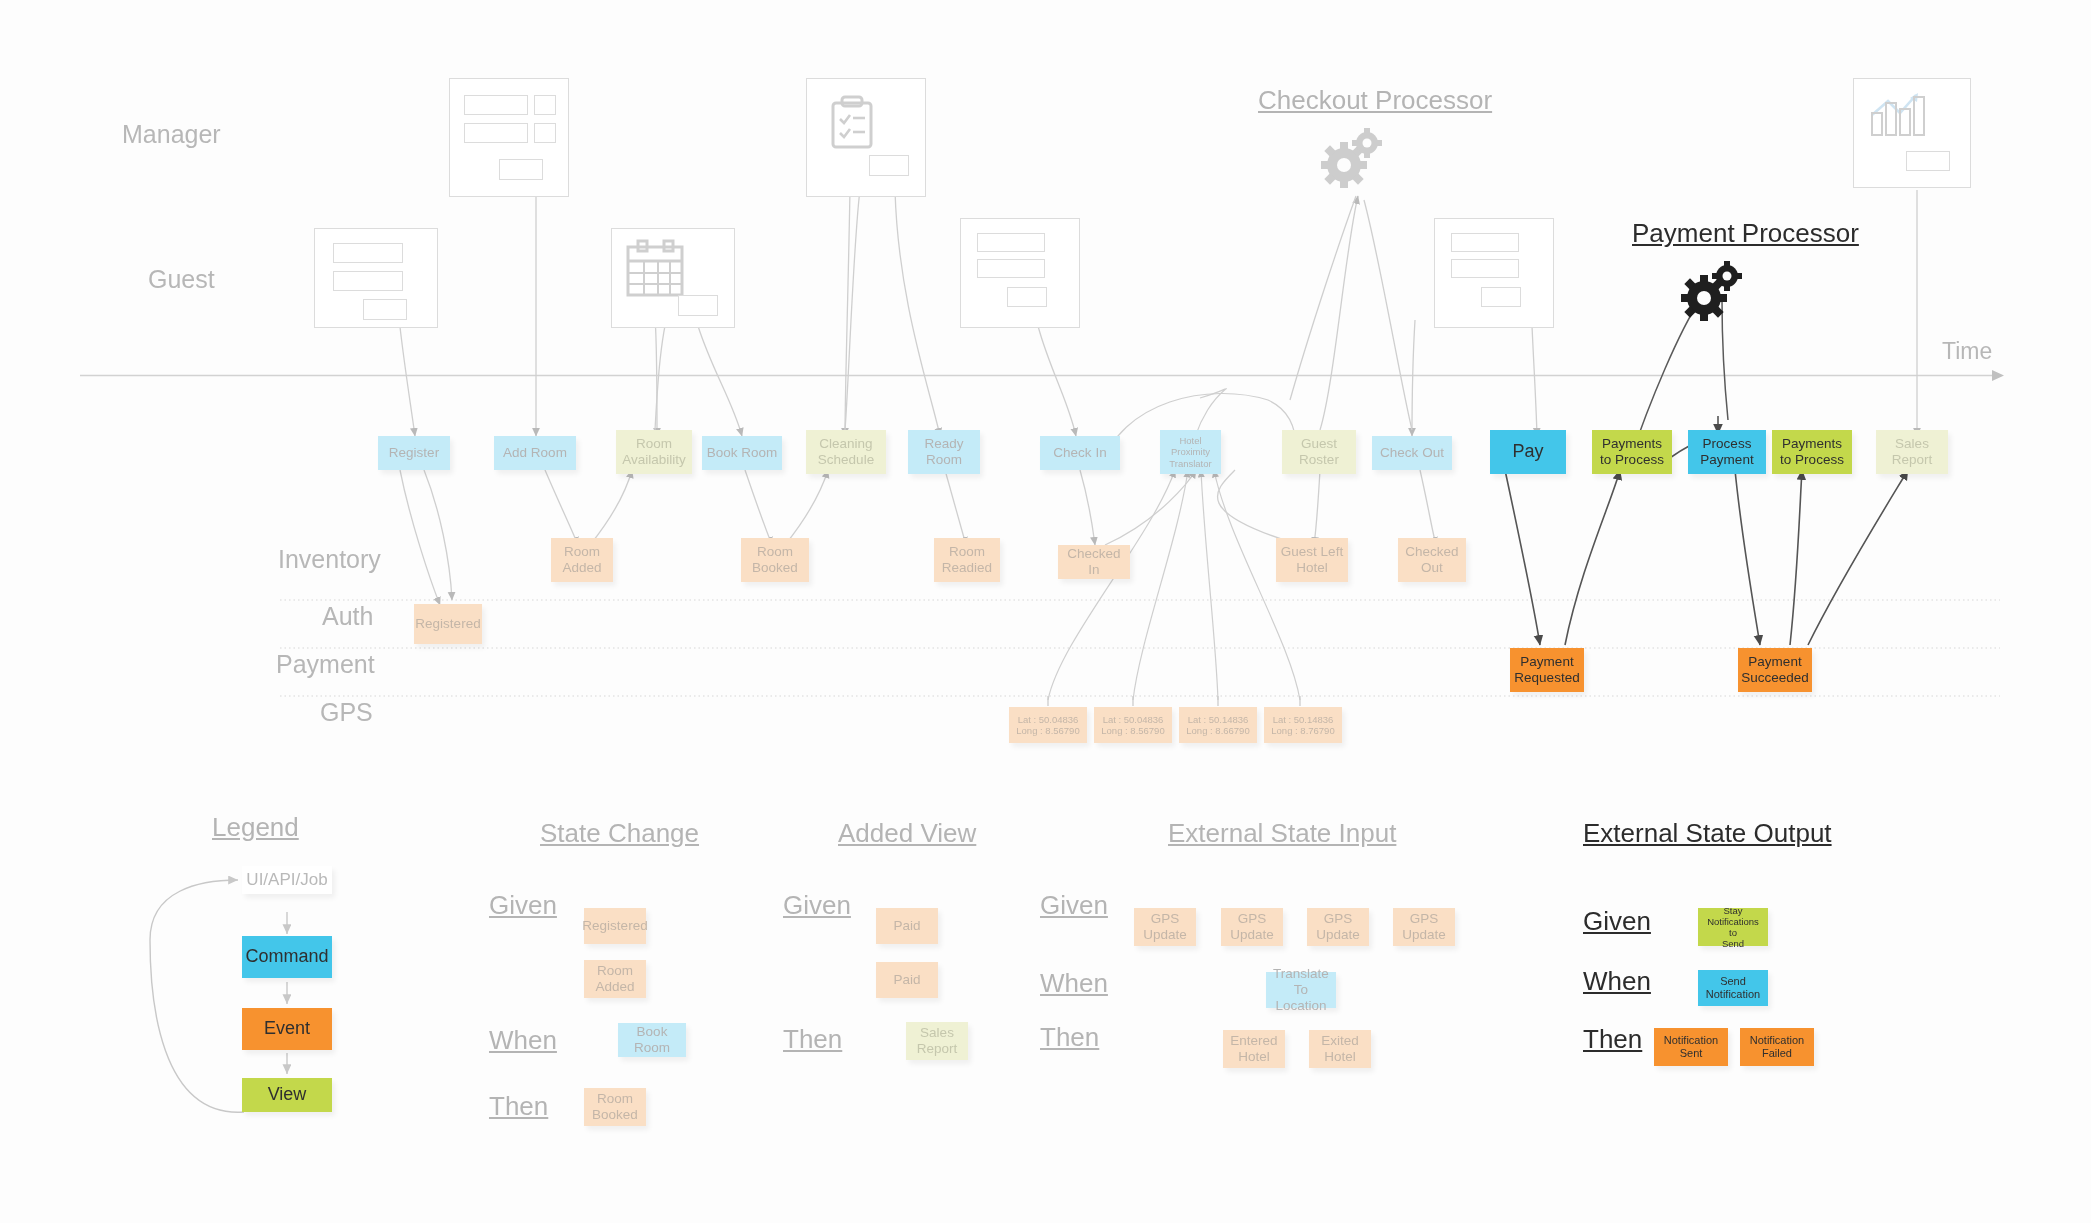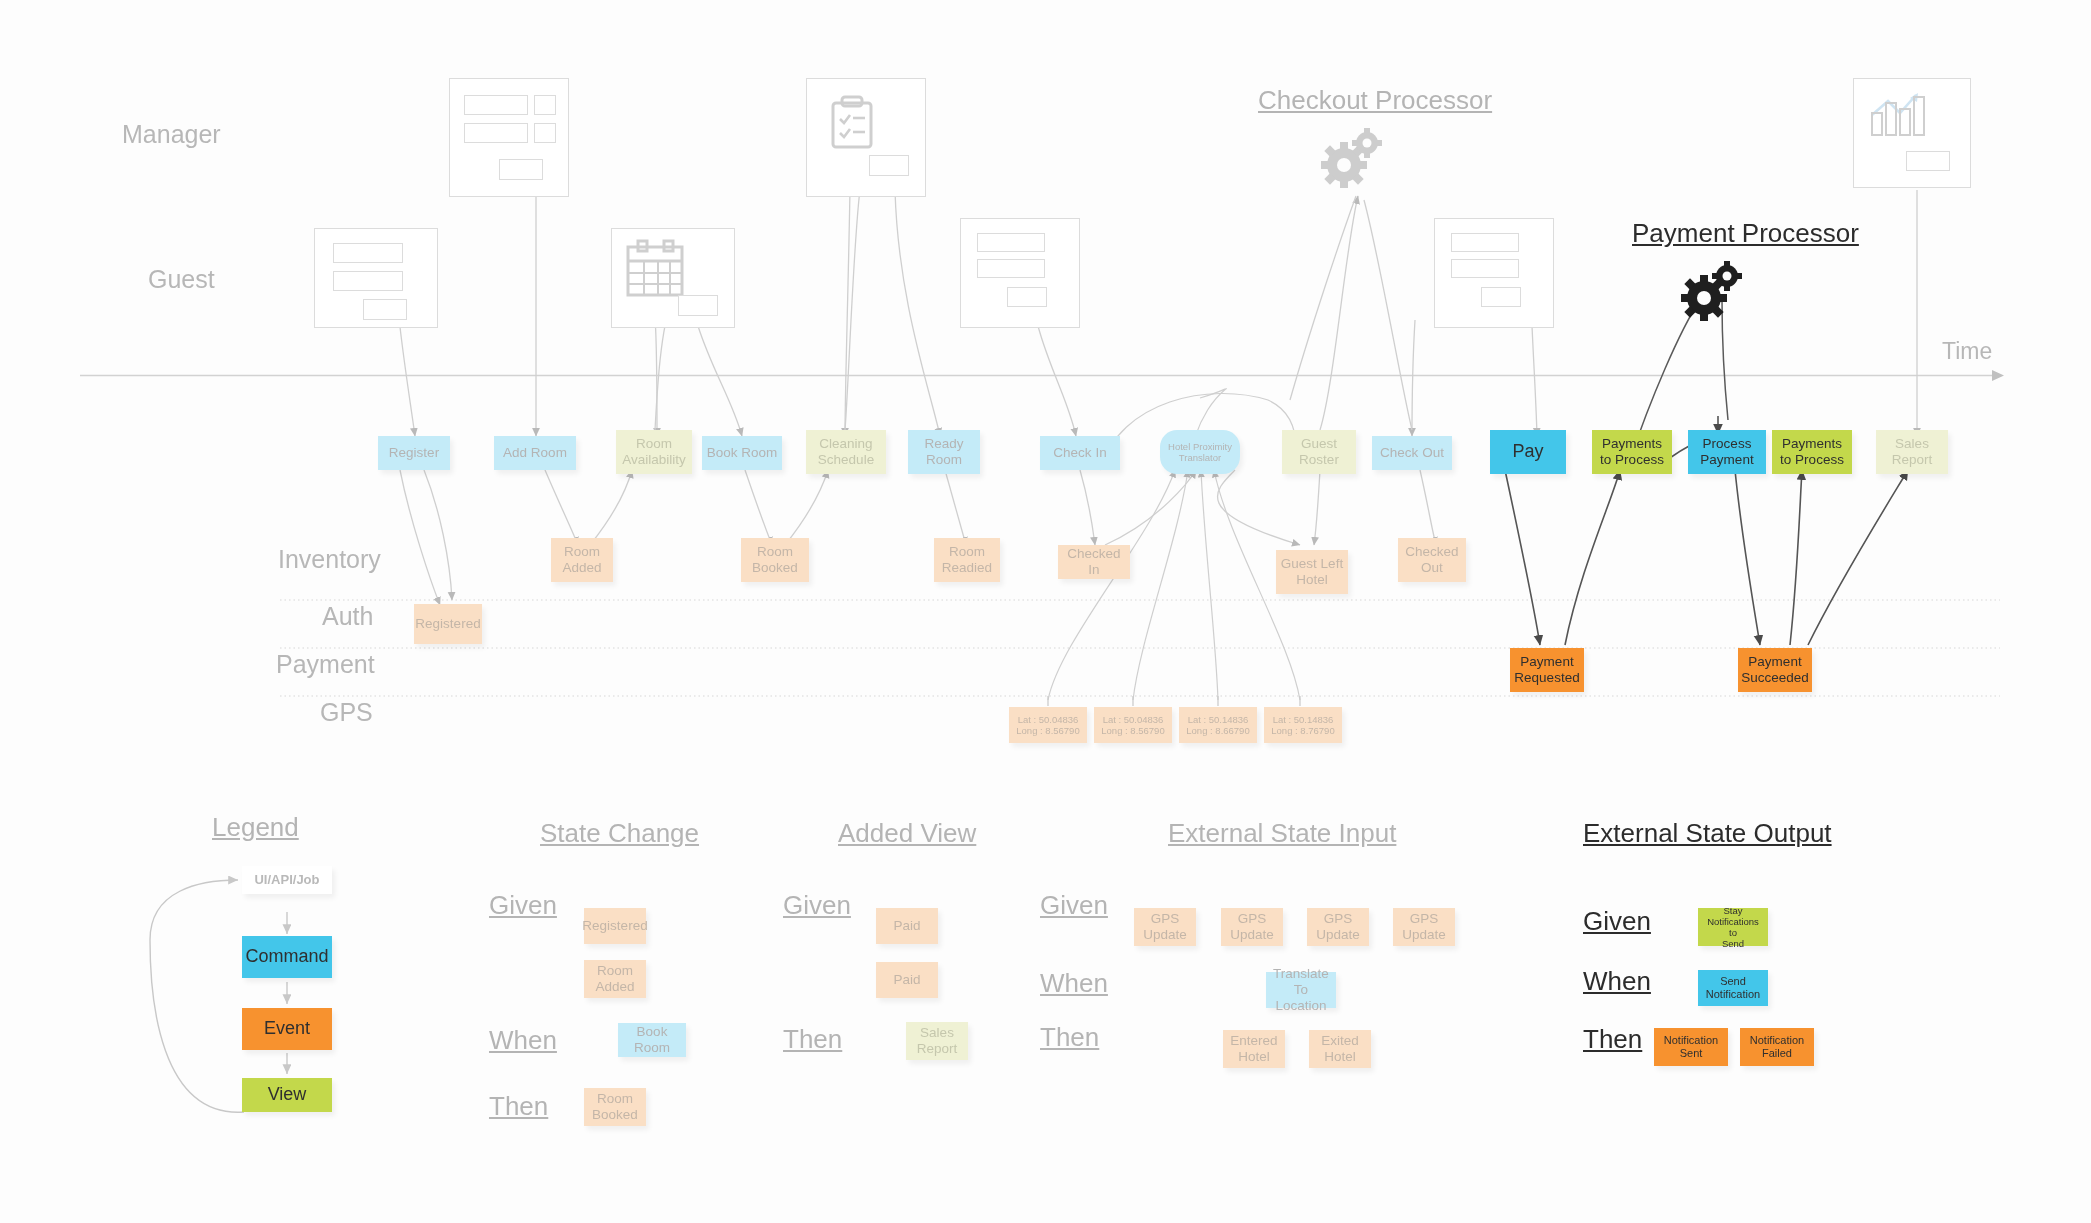--- a/index.html
+++ b/index.html
@@ -299,21 +299,21 @@
   <div class="sticky cmd f" style="left:378px;  top:436px; width:72px;  height:34px;">Register</div>
   <div class="sticky cmd f" style="left:494px;  top:436px; width:82px;  height:34px;">Add Room</div>
   <div class="sticky view f" style="left:616px;  top:430px; width:76px;  height:44px;">Room
 Availability</div>
   <div class="sticky cmd f" style="left:702px;  top:436px; width:80px;  height:34px;">Book Room</div>
   <div class="sticky view f" style="left:806px;  top:430px; width:80px;  height:44px;">Cleaning
 Schedule</div>
   <div class="sticky cmd f" style="left:908px;  top:430px; width:72px;  height:44px;">Ready
 Room</div>
   <div class="sticky cmd f" style="left:1040px; top:436px; width:80px;  height:34px;">Check In</div>
-  <div class="sticky cmd f xs" style="left:1160px; top:430px; width:80px; height:44px;border-radius:17px;">Hotel Proximity
+  <div class="sticky cmd f xs" style="left:1160px; top:430px; width:61px; height:44px;">Hotel Proximity
 Translator</div>
   <div class="sticky view f" style="left:1282px; top:430px; width:74px;  height:44px;">Guest
 Roster</div>
   <div class="sticky cmd f" style="left:1372px; top:436px; width:80px;  height:34px;">Check Out</div>
   <div class="sticky cmd big" style="left:1490px; top:430px; width:76px; height:44px;">Pay</div>
   <div class="sticky view" style="left:1592px; top:430px; width:80px;  height:44px;">Payments
 to Process</div>
   <div class="sticky cmd" style="left:1688px; top:430px; width:78px;  height:44px;">Process
 Payment</div>
   <div class="sticky view" style="left:1772px; top:430px; width:80px;  height:44px;">Payments
@@ -321,21 +321,21 @@
   <div class="sticky view f" style="left:1876px; top:430px; width:72px;  height:44px;">Sales
 Report</div>
 
   <div class="sticky evt f" style="left:551px;  top:538px; width:62px; height:44px;">Room
 Added</div>
   <div class="sticky evt f" style="left:741px;  top:538px; width:68px; height:44px;">Room
 Booked</div>
   <div class="sticky evt f" style="left:934px;  top:538px; width:66px; height:44px;">Room
 Readied</div>
   <div class="sticky evt f" style="left:1058px; top:545px; width:72px; height:34px;">Checked In</div>
-  <div class="sticky evt f" style="left:1276px; top:538px; width:72px; height:44px;margin-top:12px;">Guest Left
+  <div class="sticky evt f" style="left:1276px; top:538px; width:72px; height:44px;">Guest Left
 Hotel</div>
   <div class="sticky evt f" style="left:1398px; top:538px; width:68px; height:44px;">Checked
 Out</div>
 
   <div class="sticky evt f" style="left:414px; top:604px; width:68px; height:40px;">Registered</div>
 
   <div class="sticky evt" style="left:1510px; top:648px; width:74px; height:44px;">Payment
 Requested</div>
   <div class="sticky evt" style="left:1738px; top:648px; width:74px; height:44px;">Payment
 Succeeded</div>
@@ -351,21 +351,21 @@
 
   <div class="section-title" style="left:212px; top:812px;text-align:center;">Legend</div>
 
   <svg class="svg-layer" viewBox="0 0 2091 1223">
     <path d="M287,912 L287,934" stroke="#c8c8c8" stroke-width="1.4" marker-end="url(#ahl)"></path>
     <path d="M287,982 L287,1004" stroke="#c8c8c8" stroke-width="1.4" marker-end="url(#ahl)"></path>
     <path d="M287,1053 L287,1074" stroke="#c8c8c8" stroke-width="1.4" marker-end="url(#ahl)"></path>
     <path d="M244,1112 C160,1118 150,1000 150,940 C150,890 200,880 238,880" fill="none" stroke="#c8c8c8" stroke-width="1.4" marker-end="url(#ahl)"></path>
   </svg>
 
-  <div class="sticky uiapi" style="left:242px; top:866px;  width:90px; height:28px; font-size:13px;font-weight:bold;">UI/API/Job</div>
+  <div class="sticky uiapi" style="left:242px; top:866px;  width:90px; height:28px; font-size:17px;">UI/API/Job</div>
   <div class="sticky cmd big" style="left:242px; top:936px;  width:90px; height:42px;">Command</div>
   <div class="sticky evt big" style="left:242px; top:1008px; width:90px; height:42px;">Event</div>
   <div class="sticky view big" style="left:242px; top:1078px; width:90px; height:34px;">View</div>
 
   <div class="section-title" style="left:540px; top:818px;">State Change</div>
   <div class="section-title" style="left:489px; top:890px;">Given</div>
   <div class="section-title" style="left:489px; top:1025px;">When</div>
   <div class="section-title" style="left:489px; top:1091px;">Then</div>
 
   <div class="sticky evt f" style="left:584px; top:908px;  width:62px; height:36px;">Registered</div>

